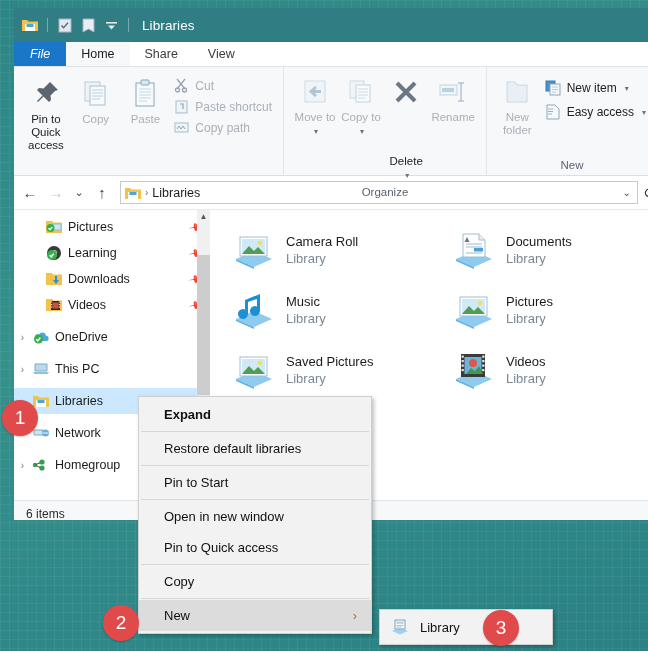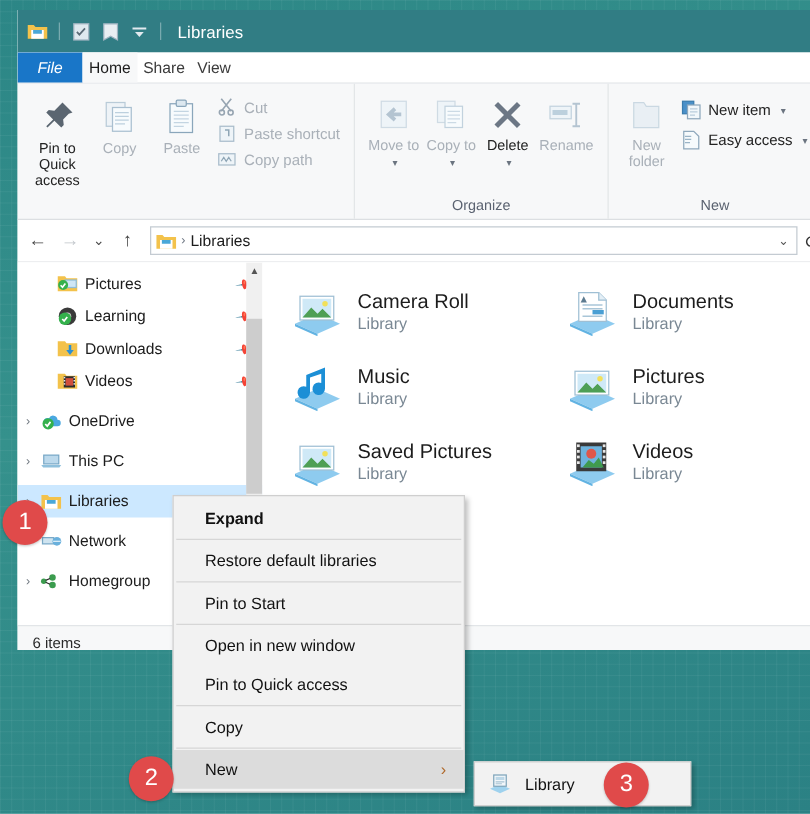--- a/index.html
+++ b/index.html
@@ -63,21 +63,21 @@
 
   
   .ribbon-tabs {
     height: 25px;
     background: #ffffff;
     display: flex;
     align-items: stretch;
     border-bottom: 1px solid #dfe3e6;
   }
   .tab {
-    padding: 0 5px;
+    padding: 0 15px;
     display: flex; align-items: center;
     font-size: 12.5px;
     color: #3b3b3b;
     cursor: default;
   }
   .tab.file {
     background: #1976c8;
     color: #ffffff;
     padding: 0 16px;
     font-style: italic;
@@ -252,21 +252,21 @@
     column-gap: 0;
   }
   .fileitem {
     display: flex;
     align-items: center;
     gap: 10px;
     padding-left: 8px;
     cursor: default;
   }
   .fileitem .texts { display: flex; flex-direction: column; }
-  .fileitem .name { font-size: 16px; color: #1c1c1c; line-height: 17px; white-space: nowrap; }
+  .fileitem .name { font-size: 13px; color: #1c1c1c; line-height: 17px; white-space: nowrap; }
   .fileitem .sub  { font-size: 13px; color: #7a8894; line-height: 17px; }
 
   
   .statusbar {
     height: 26px;
     background: #f7f8f9;
     border-top: 1px solid #e2e5e8;
     display: flex; align-items: center;
     padding-left: 12px;
     font-size: 12px;
@@ -481,21 +481,21 @@
                 <g stroke="#cbdae5" stroke-width="1">
                   <line x1="13" y1="11" x2="23" y2="11"></line>
                     <line x1="13" y1="14" x2="23" y2="14"></line>
                   <line x1="13" y1="17" x2="23" y2="17"></line>
                     <line x1="13" y1="20" x2="20" y2="20"></line>
                 </g>
               </svg>
             </span>
             <span class="lbl"><span>Copy to</span> <span class="caret">▾</span></span>
           </div>
-          <div class="bigbtn" style="width:48px;">
+          <div class="bigbtn" style="width:48px;gap:44px;">
             <span>
               <svg width="30" height="30" viewBox="0 0 30 30">
                 <path d="M6 5l18 18M24 5L6 23" stroke="#6c7785" stroke-width="4" fill="none"></path>
               </svg>
             </span>
             <span class="lbl"><span>Delete</span><br><span class="caret">▾</span></span>
           </div>
           <div class="bigbtn dim" style="width:54px;">
             <span>
               <svg width="32" height="30" viewBox="0 0 32 30">

